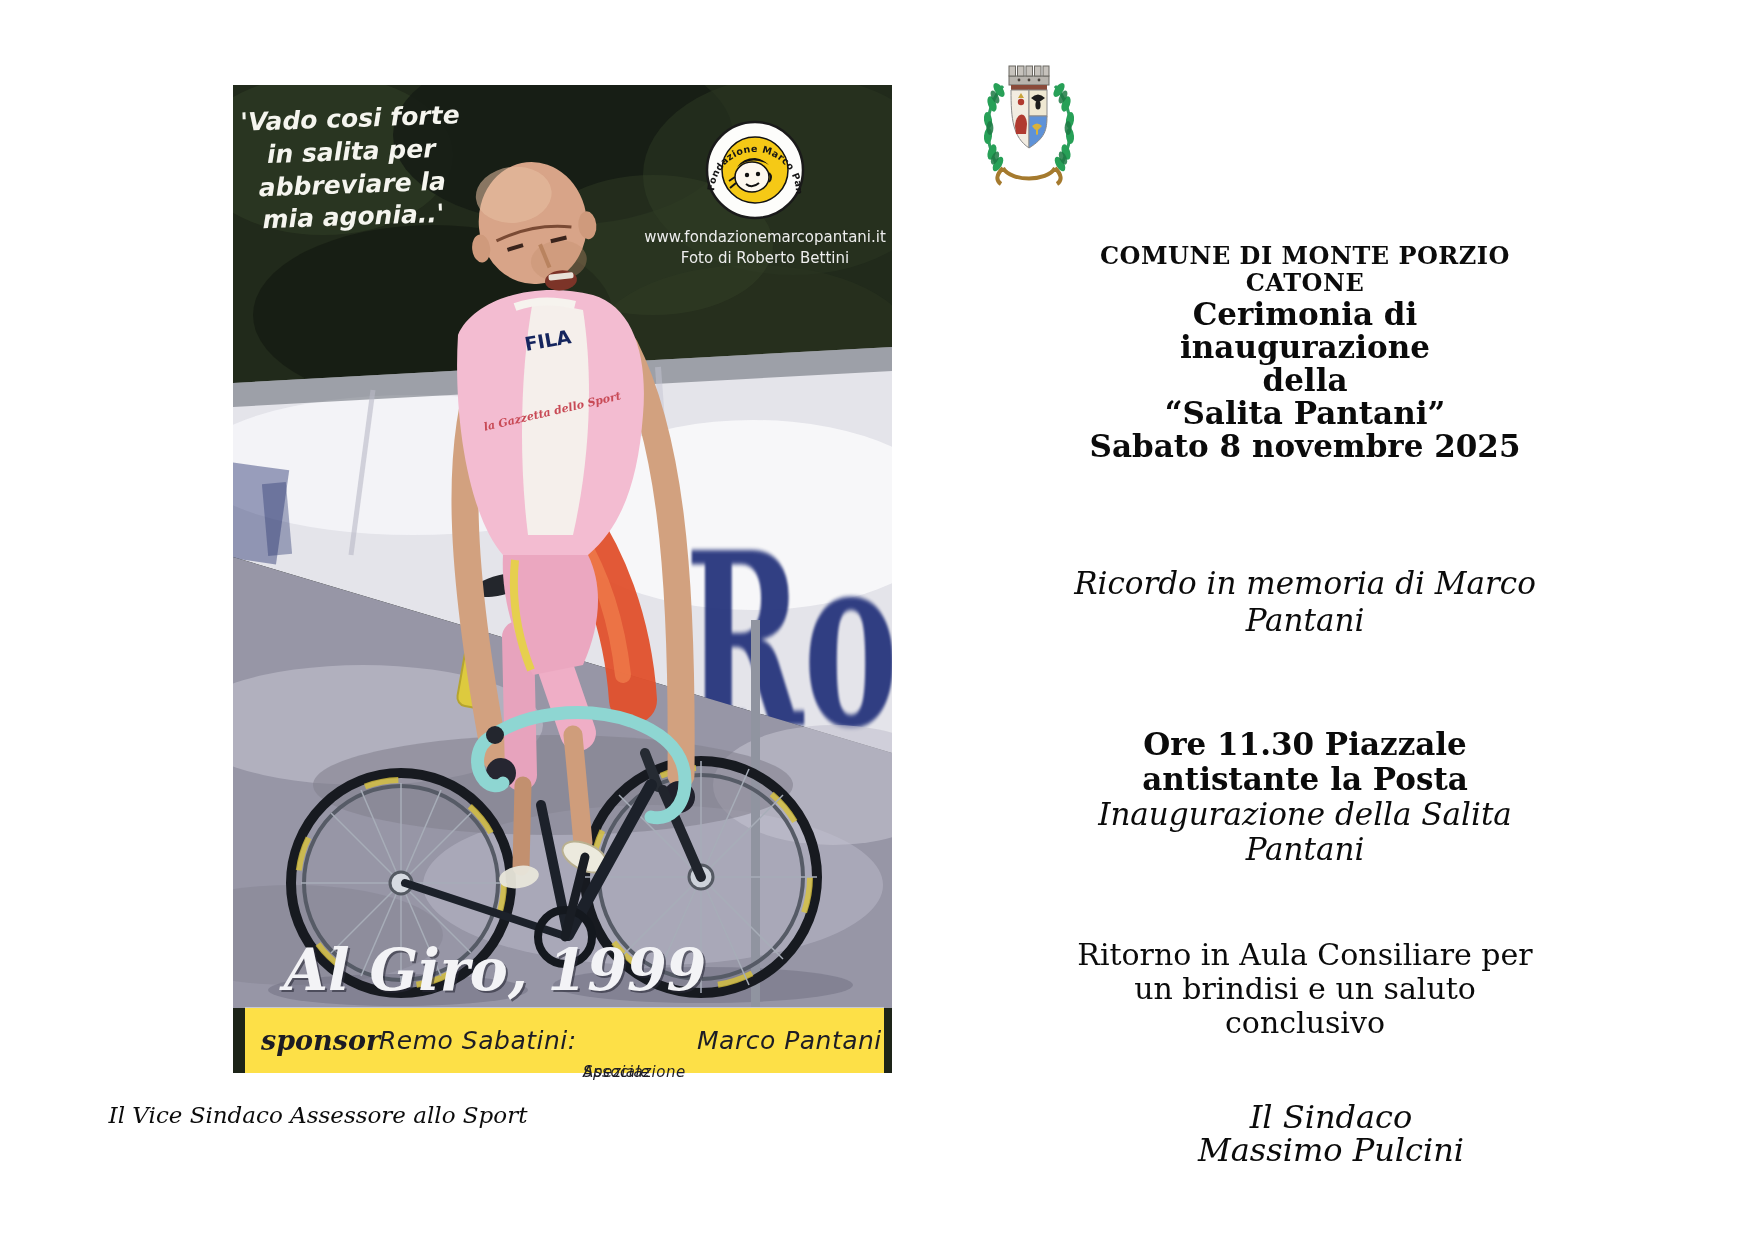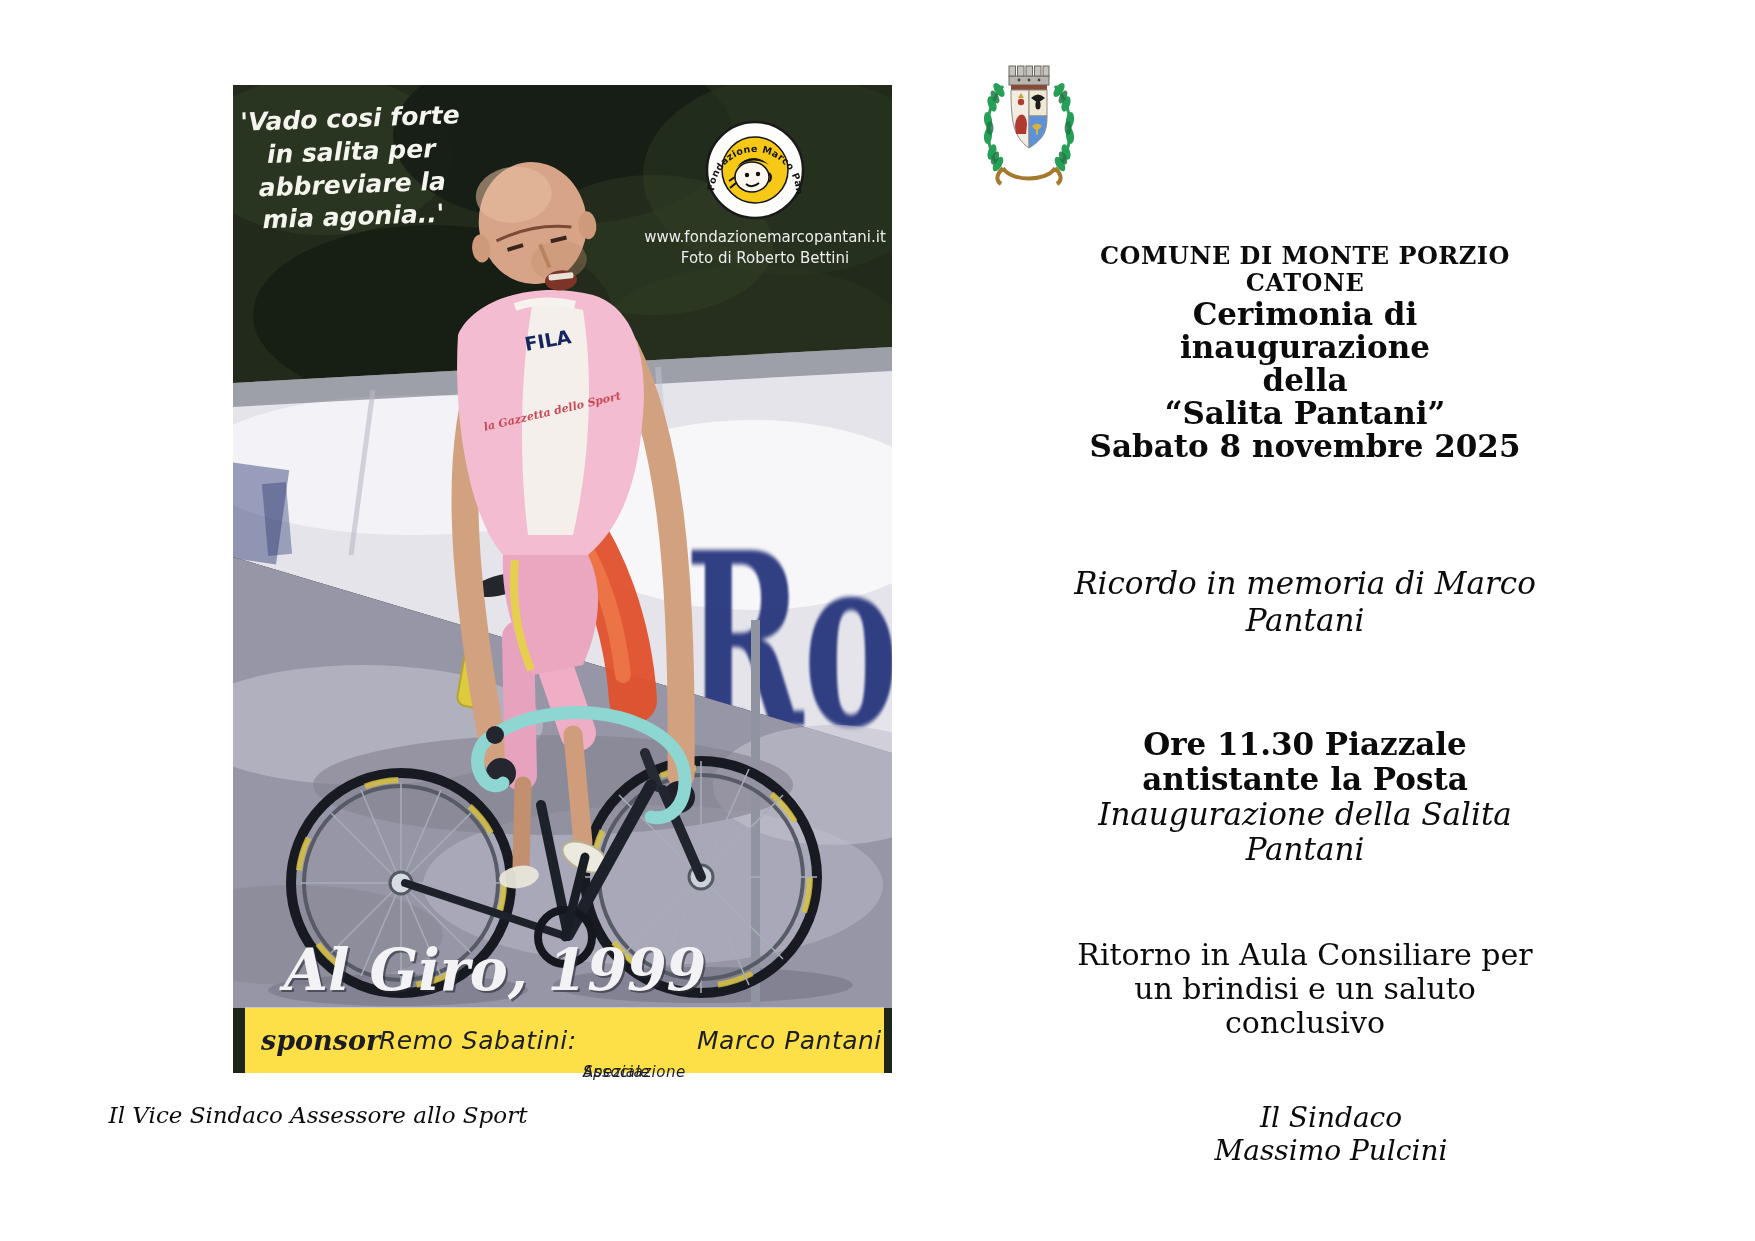--- a/index.html
+++ b/index.html
@@ -36,21 +36,21 @@
   
   .rc{position:absolute;left:1071px;width:468px;text-align:center;}
   .rc-comune{top:242px;font-weight:bold;font-size:24px;line-height:27px;letter-spacing:.5px;}
   .rc-title{top:298px;font-weight:bold;font-size:31px;line-height:33px;}
   .rc-event1{top:565px;font-size:31px;line-height:37px;}
   .rc-event2{top:727px;font-size:31px;line-height:35px;}
   .rc-follow{top:938px;font-size:30px;line-height:34px;}
   .rc b{font-weight:bold;}
   .it{font-style:italic;}
   .rc-sign{position:absolute;left:1181px;top:1101px;width:300px;text-align:center;
-           font-style:italic;font-size:28px;line-height:33px;}
+           font-style:italic;font-size:32px;line-height:33px;}
 
   
   .left-sign{position:absolute;left:68px;top:1099px;width:500px;text-align:center;
              font-style:italic;font-size:23px;line-height:32px;}
 </style>
 </head>
 <body>
 
 <div class="page">
 

